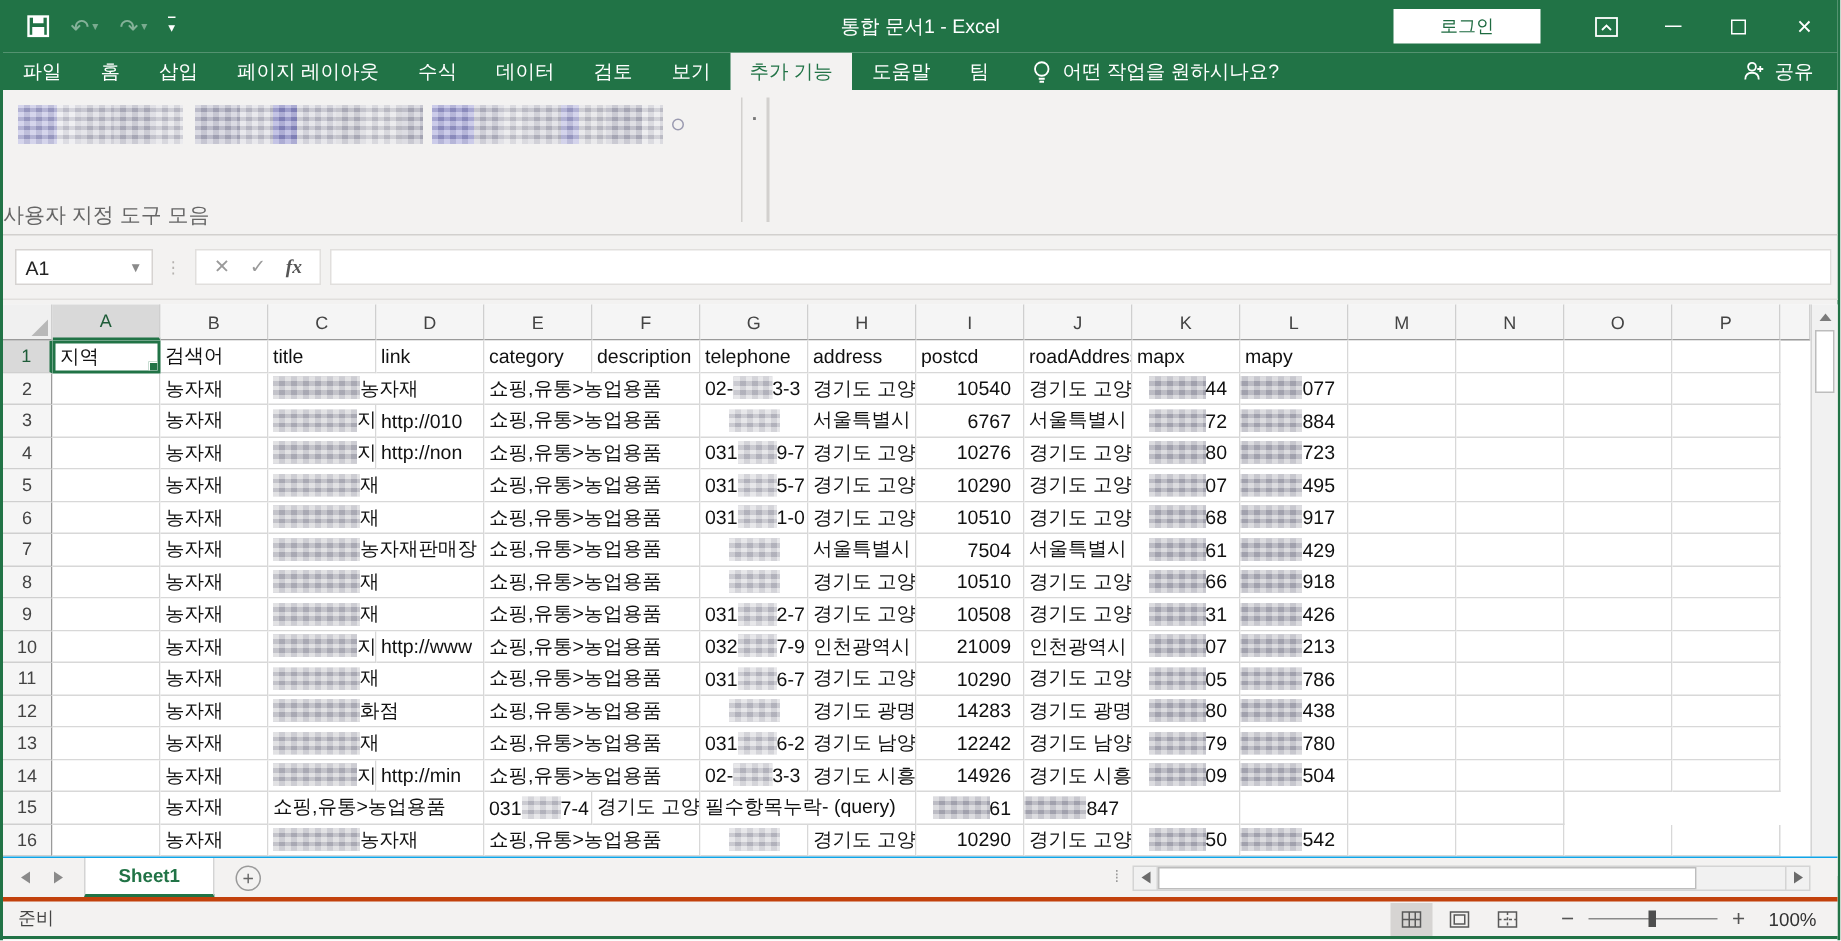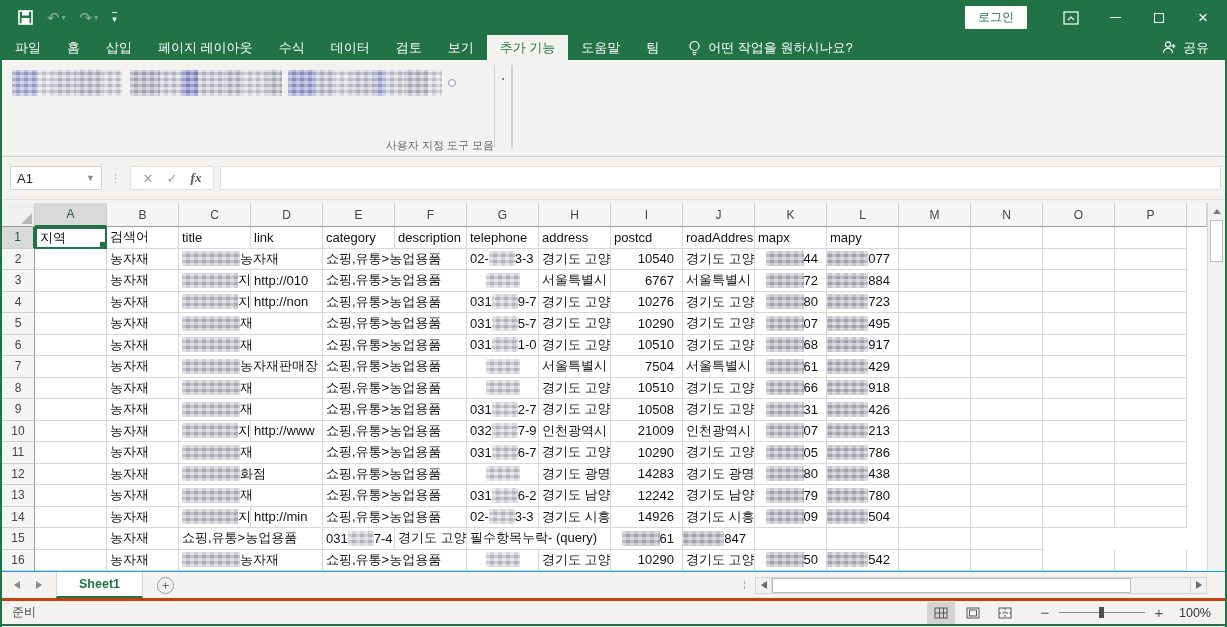--- a/index.html
+++ b/index.html
@@ -8,37 +8,37 @@
   #app { width:1227px; height:627px; border-left:2px solid #217346; border-right:2px solid #217346; position:relative; background:#f3f2f1; }
 
   
   .titlebar { height:35px; background:#217346; display:flex; align-items:center; color:#fff; position:relative; }
   .qat { display:flex; align-items:center; gap:14px; margin-left:16px; }
   .qat .btn { display:flex; align-items:center; gap:2px; cursor:pointer; }
   .dim { opacity:.45; }
   .caret-sm { font-size:8px; color:#e6efe9; }
   .win-title { position:absolute; left:0; right:0; text-align:center; font-size:13px; color:#fff; pointer-events:none; }
   .tb-right { margin-left:auto; display:flex; align-items:center; height:100%; }
-  .login-btn { background:#fff; color:#1e6b41; font-size:12px; padding:3px 13px; margin-right:22px; cursor:pointer; }
+  .login-btn { background:#fff; color:#1e6b41; font-size:12px; padding:3px 31px; margin-right:22px; cursor:pointer; }
   .winctl { width:44px; height:100%; display:flex; align-items:center; justify-content:center; cursor:pointer; }
   .ico-min { width:11px; height:1px; background:#fff; display:inline-block; }
   .ico-max { width:10px; height:10px; border:1px solid #fff; display:inline-block; }
   .ico-close { font-size:17px; line-height:1; font-weight:400; }
 
   
   .tabrow { height:25px; background:#217346; display:flex; align-items:stretch; color:#fff; font-size:13px; }
   .rtab { display:flex; align-items:center; padding:0 13px; cursor:pointer; white-space:nowrap; }
   .rtab.active { background:#f3f2f1; color:#217346; }
   .tellme { display:flex; align-items:center; gap:7px; padding:0 10px; margin-left:6px; cursor:pointer; }
   .share { margin-left:auto; display:flex; align-items:center; gap:6px; padding:0 16px; cursor:pointer; }
 
   
   .ribbon { height:97px; background:#f3f2f1; border-bottom:1px solid #d2d0ce; position:relative; display:flex; }
   .rgroup { position:relative; height:100%; }
-  .rgroup .glabel { position:absolute; bottom:3px; left:0; right:0; text-align:right; font-size:11px; color:#666; white-space:nowrap;margin-top:32px; }
+  .rgroup .glabel { position:absolute; bottom:3px; left:0; right:0; text-align:left; font-size:14px; color:#666; white-space:nowrap;margin-top:32px; }
   .gsep { width:1px; background:#d2d0ce; margin:5px 0 8px 0; }
   .mosaicrow { display:flex; align-items:center; height:26px; margin:10px 0 0 10px; }
   .blur { display:inline-block; height:100%; }
   .pixel { background-image:
       repeating-linear-gradient(0deg, rgba(255,255,255,.30) 0 3px, rgba(40,40,70,.10) 3px 6px),
       repeating-linear-gradient(90deg, rgba(255,255,255,.22) 0 4px, rgba(60,60,90,.12) 4px 8px); }
   .ring { width:8px; height:8px; border:1px solid #9a9ab0; border-radius:50%; margin-left:6px; }
   .dotbtn { width:16px; color:#777; text-align:center; align-self:flex-start; margin-top:8px; font-weight:bold; }
   .addin-btns { padding:9px 12px 0 14px; display:flex; flex-direction:column; gap:5px; }
   .abtn { display:flex; align-items:center; gap:5px; cursor:pointer; white-space:nowrap; font-size:12.5px; color:#333; }
@@ -135,20 +135,21 @@
           <span class="caret-sm">▾</span>
         </span>
       <span class="btn dim">
           <span style="font-size:15px;color:#fff">↷</span>
           <span class="caret-sm">▾</span>
         </span>
       <span class="btn">
           <span style="border-top:1.5px solid #fff;padding-top:1px;font-size:9px;color:#fff">▾</span>
         </span>
     </div>
+    <div class="win-title">통합 문서1  -  Excel</div>
     <div class="tb-right">
       <span class="login-btn">로그인</span>
       <span class="winctl">
         <svg width="16" height="14" viewBox="0 0 16 14">
           <rect x="1" y="1" width="14" height="12" fill="none" stroke="#fff" stroke-width="1.2"></rect>
           <path d="M5 9 L8 6 L11 9" fill="none" stroke="#fff" stroke-width="1.2"></path>
         </svg>
       </span>
       <span class="winctl">
           <span class="ico-min"></span>

